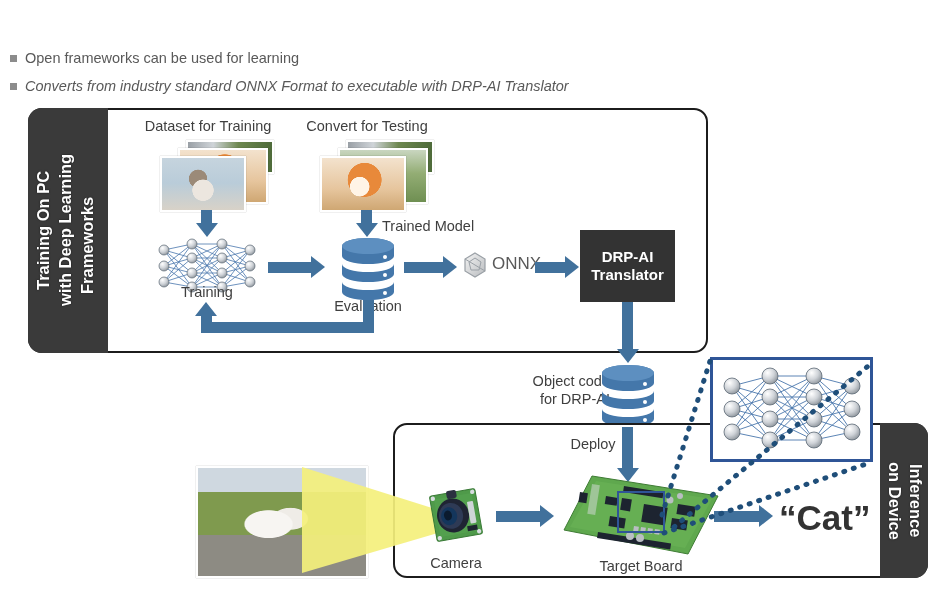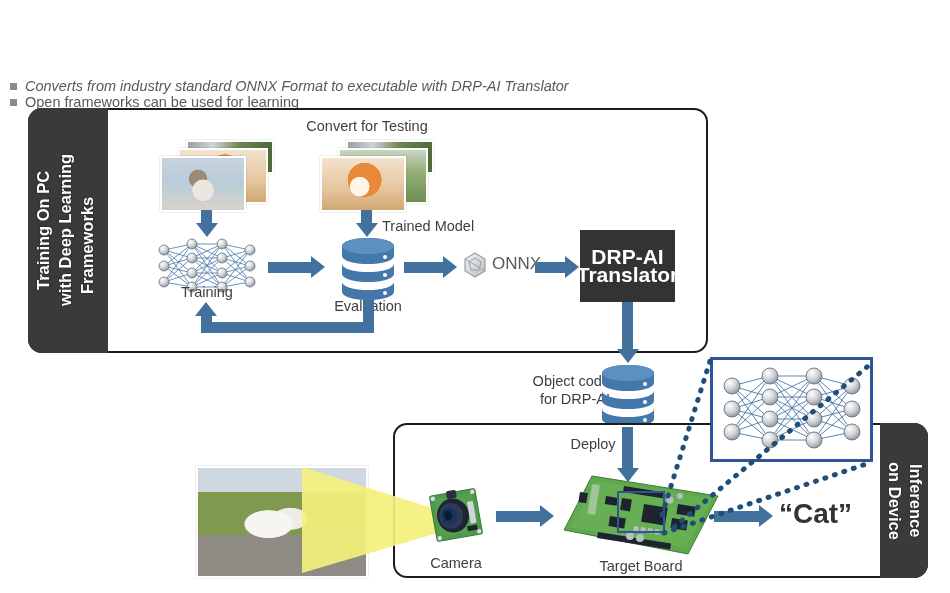--- a/index.html
+++ b/index.html
@@ -23,21 +23,21 @@
     letter-spacing:.1px;
     border:1px solid #2b3582;
     white-space:nowrap;
   }
   .bullet-row{
     position:absolute;left:10px;
     font-size:14.5px;color:#595959;
     white-space:nowrap;
     display:flex;align-items:center;gap:8px;
   }
-  .bullet-row.b1{top:50px;margin-top:44px;}
+  .bullet-row.b1{top:50px;}
   .bullet-row.b2{top:78px;font-style:italic;}
   .sq{width:7px;height:7px;background:#8c8c8c;display:inline-block;}
 
   
   .panel{
     position:absolute;
     background:#ffffff;
     border:2px solid #1c1c1c;
     border-radius:14px;
     box-sizing:border-box;
@@ -69,21 +69,21 @@
     text-align:center;
   }
   .lbl.two{line-height:18px;white-space:normal;}
 
   
   .darkbox{
     position:absolute;
     background:#333333;
     color:#ffffff;
     font-weight:bold;
-    font-size:21px;
+    font-size:15px;
     line-height:18px;
     display:flex;align-items:center;justify-content:center;
     text-align:center;
     box-sizing:border-box;
   }
 
   
   .arr{position:absolute;}
   .arr .shaft{position:absolute;background:#41719c;}
   .arr .head{position:absolute;width:0;height:0;}
@@ -110,21 +110,21 @@
       radial-gradient(ellipse at 42% 52%, #f7f5f2 0 17%, rgba(247,245,242,0) 18%),
       radial-gradient(ellipse at 55% 47%, #efece7 0 13%, rgba(239,236,231,0) 14%),
       linear-gradient(180deg,#cfd8e0 0 22%, #7f9a4e 22% 62%, #8d8b83 62% 100%);}
 
   
   .cyl{position:absolute;}
 
   
   .nnbox{position:absolute;border:3px solid #2f5597;background:#ffffff;box-sizing:border-box;}
   .catword{
-    position:absolute;font-size:28px;font-weight:bold;color:#333333;white-space:nowrap;
+    position:absolute;font-size:35px;font-weight:bold;color:#333333;white-space:nowrap;
   }
   .roi{position:absolute;border:2.5px solid #2f5597;box-sizing:border-box;}
   svg{display:block;overflow:visible;}
 </style>
 </head>
 <body>
 
 <div class="root">
 
 
@@ -144,20 +144,21 @@
   <div class="vtext up" style="left:34px;top:120px;width:20px;height:220px;">
     <span>Training On PC</span>
   </div>
   <div class="vtext up" style="left:56px;top:120px;width:20px;height:220px;">
     <span>with Deep Learning</span>
   </div>
   <div class="vtext up" style="left:78px;top:150px;width:20px;height:190px;">
     <span>Frameworks</span>
   </div>
 
+  <div class="lbl" style="left:133px;top:118px;width:150px;">Dataset for Training</div>
 
   <div class="stack" style="left:160px;top:140px;width:112px;height:70px;">
     <div class="ph" style="left:26px;top:0;width:84px;height:30px;">
       <i class="mixed"></i>
     </div>
     <div class="ph" style="left:18px;top:8px;width:86px;height:52px;">
       <i class="ginger"></i>
     </div>
     <div class="ph" style="left:0;top:16px;width:82px;height:52px;">
       <i class="tabby"></i>

